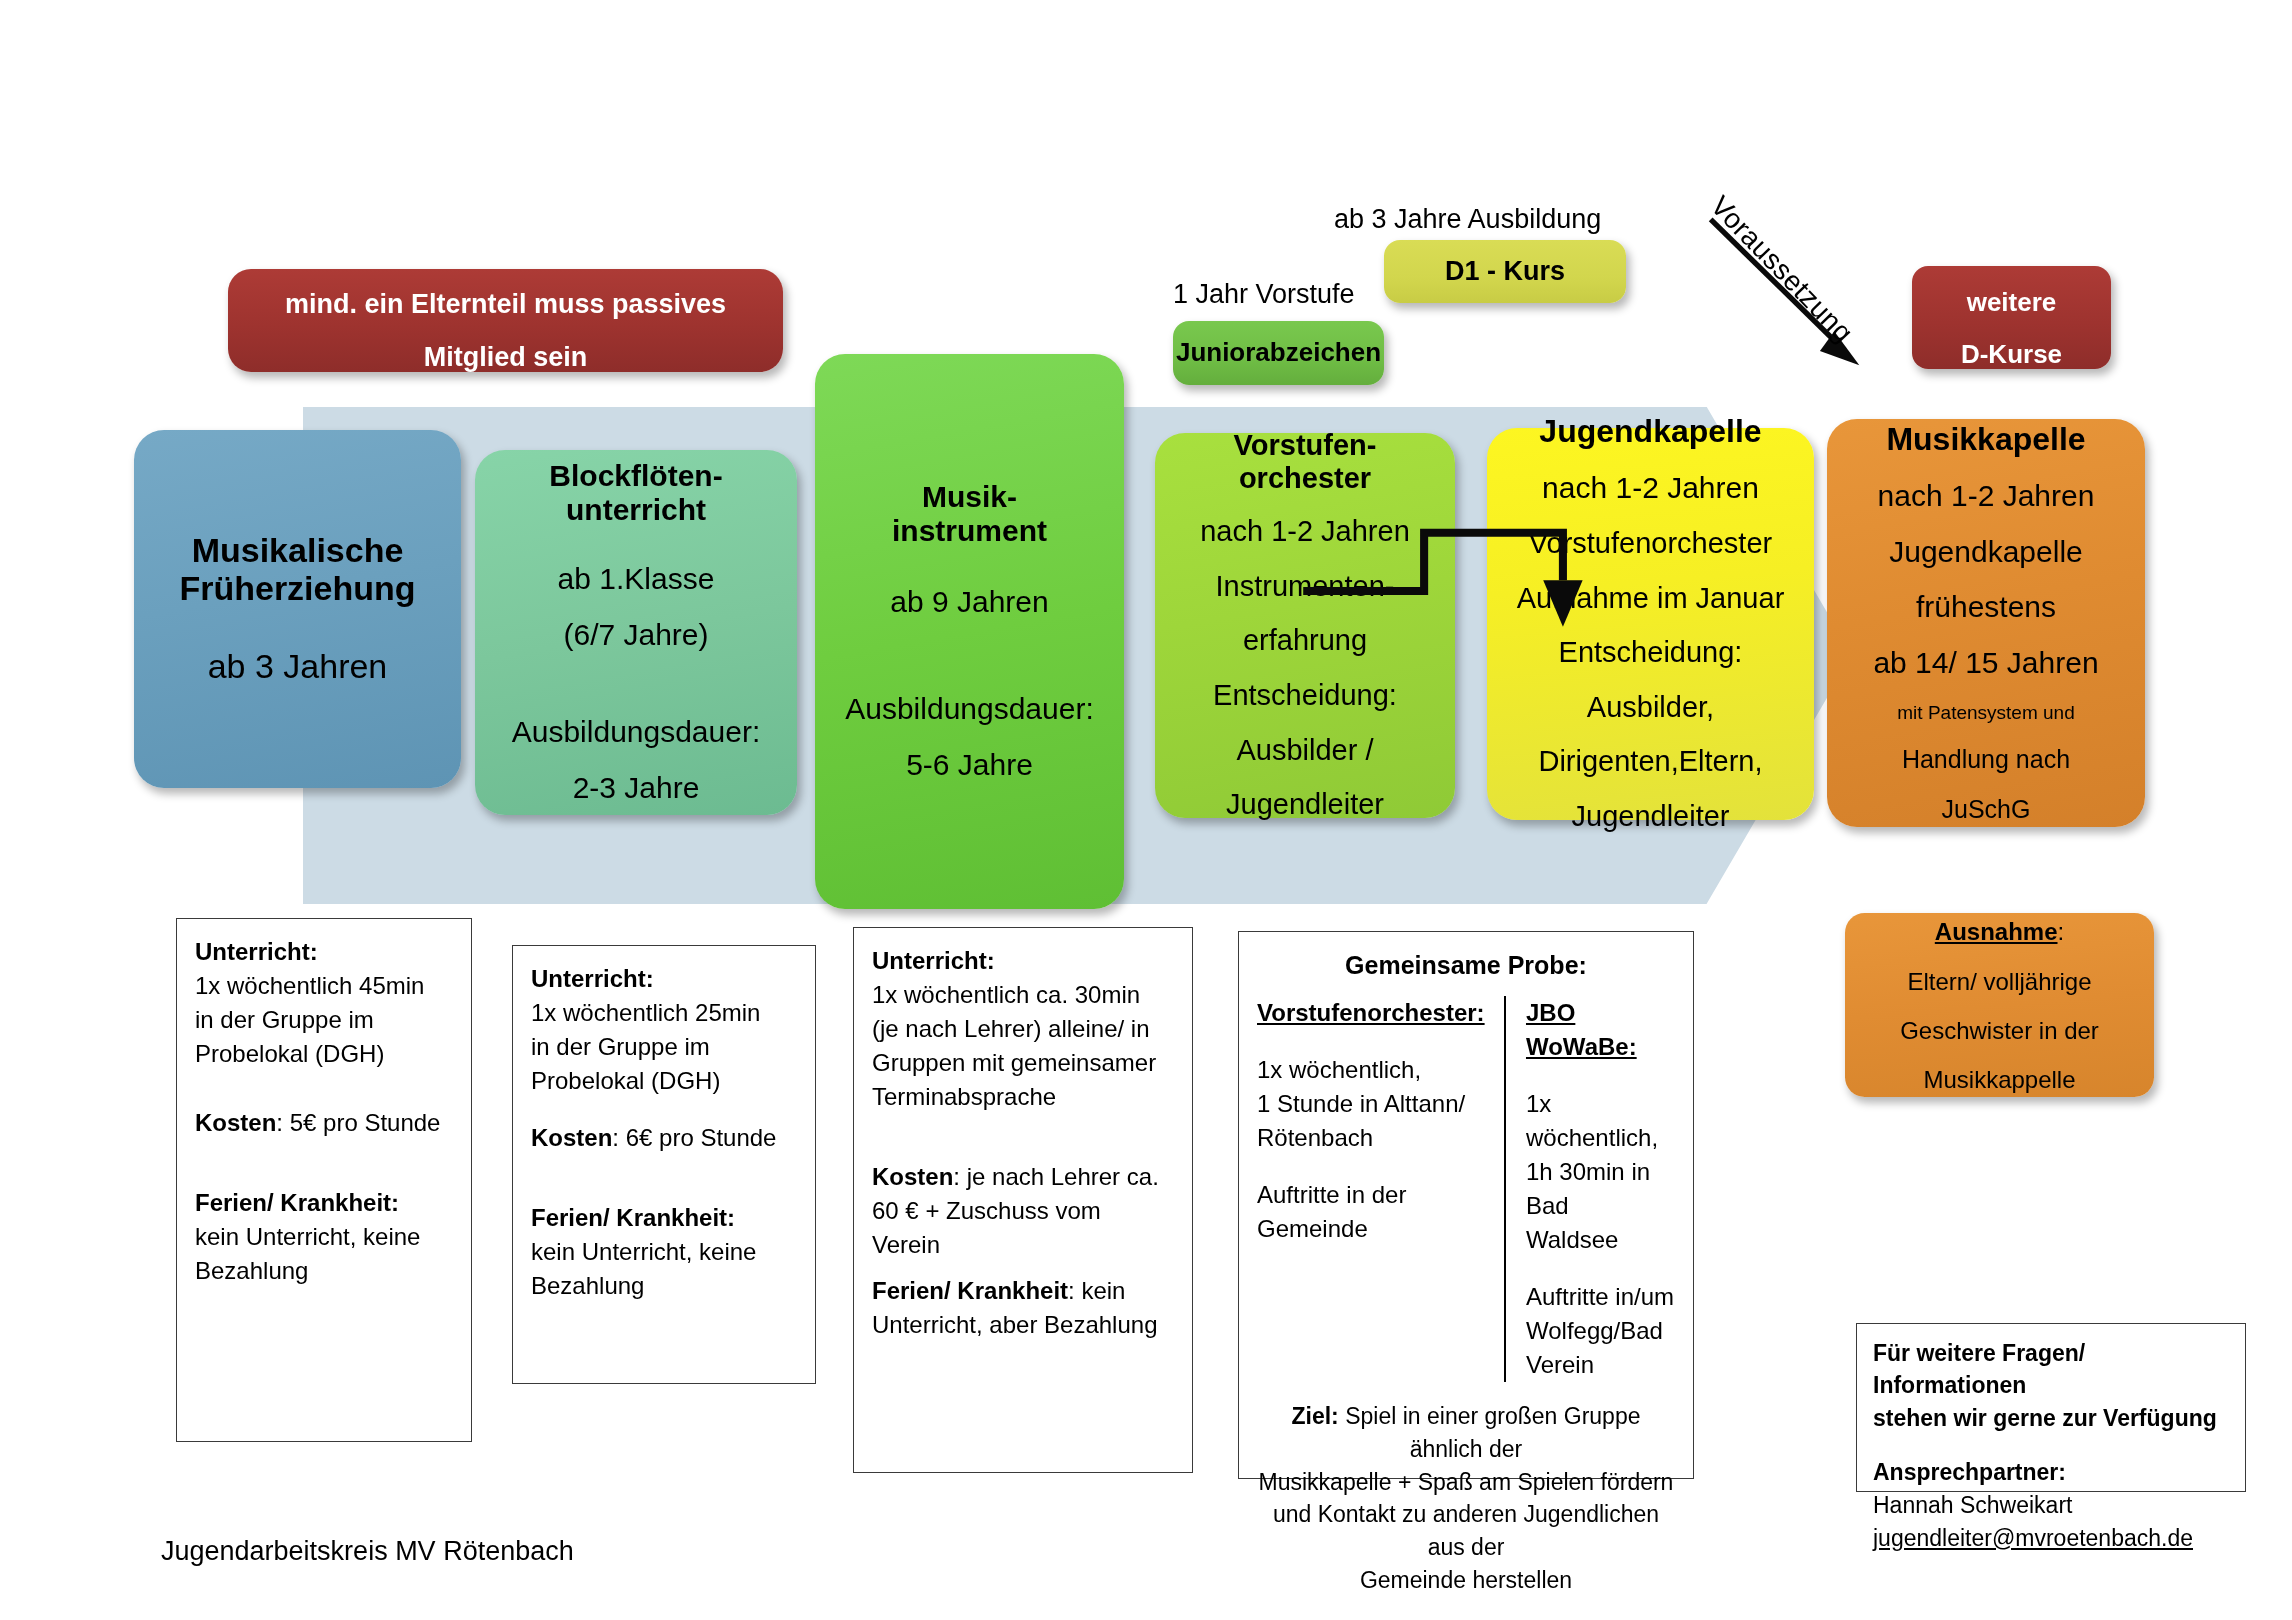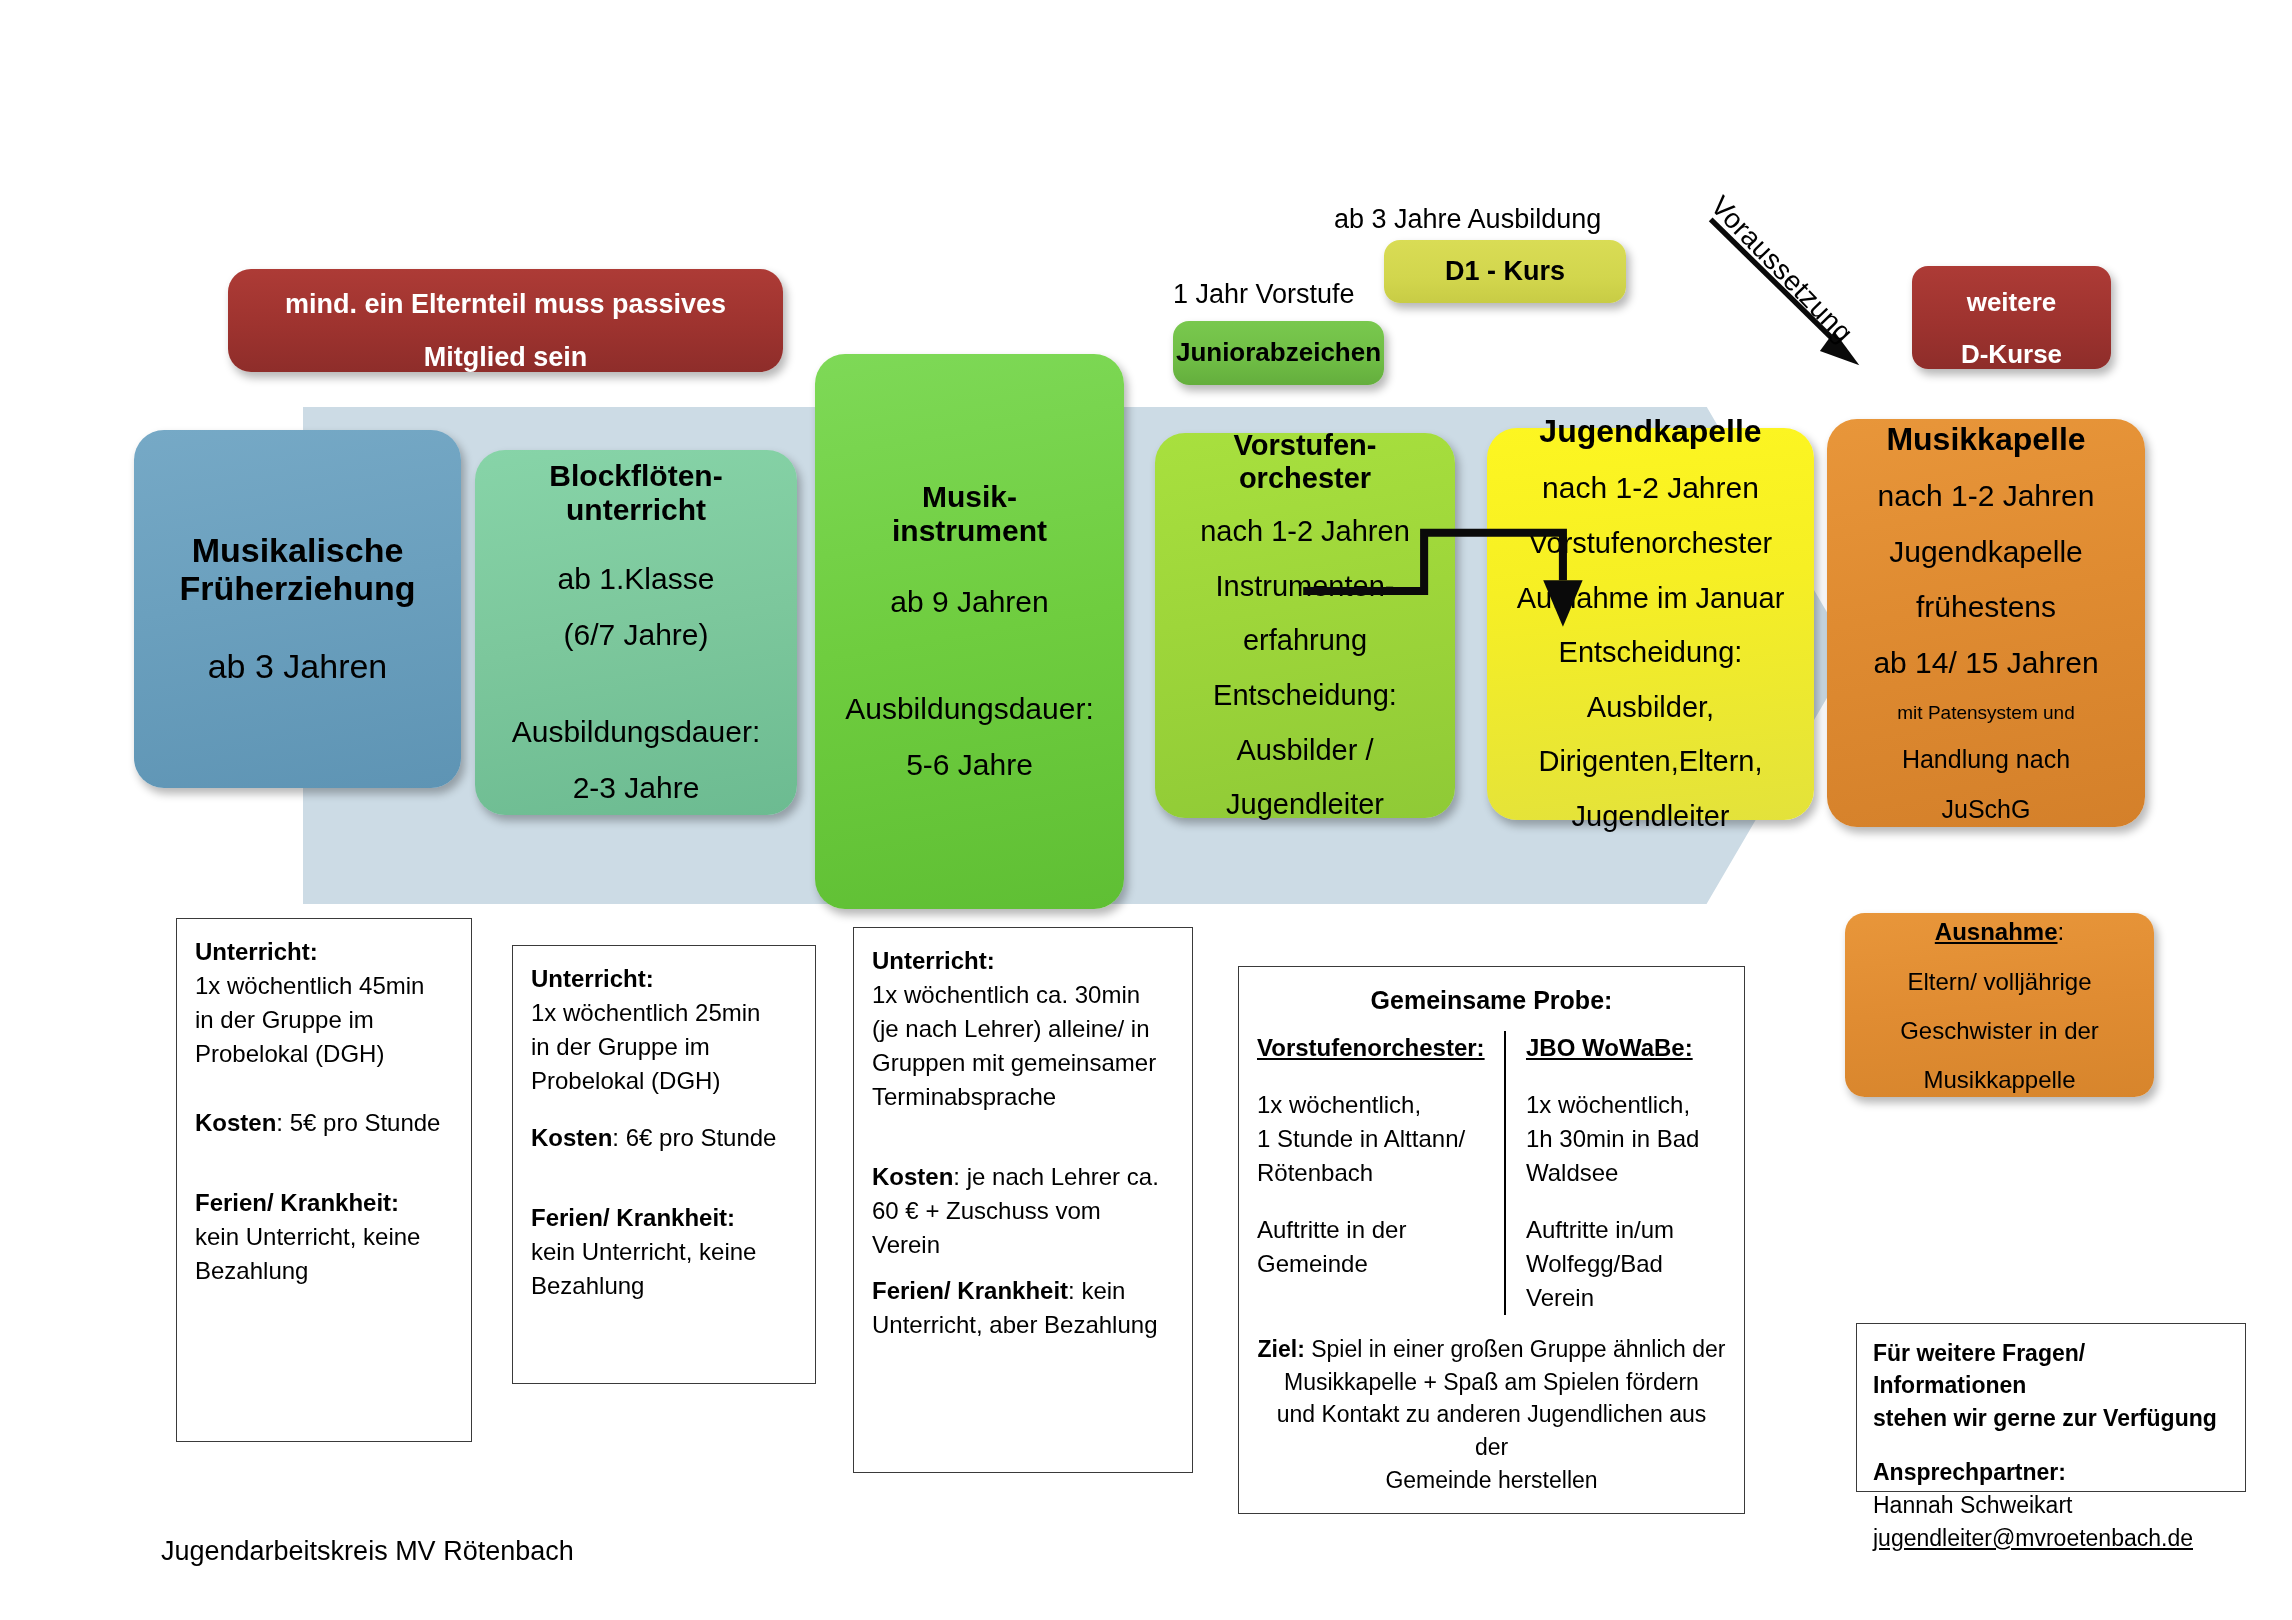--- a/index.html
+++ b/index.html
@@ -64,21 +64,21 @@
   
   .conn{position:absolute;left:0;top:0;width:2293px;height:1620px;z-index:5;pointer-events:none;}
 
   
   .ibox{position:absolute;background:#fff;border:1.8px solid #3a3a3a;box-sizing:border-box;
         z-index:6;padding:16px 18px;font-size:24px;line-height:1.42;}
   .ibox b{font-weight:bold;}
   #b1{left:176px;top:918px;width:296px;height:524px;}
   #b2{left:512px;top:945px;width:304px;height:439px;}
   #b3{left:853px;top:927px;width:340px;height:546px;}
-  #b4{left:1238px;top:966px;width:507px;height:548px;}
+  #b4{left:1238px;top:931px;width:456px;height:548px;}
   #b5{left:1856px;top:1323px;width:390px;height:169px;padding:12.5px 16px;font-size:23px;}
 
   .sp{height:.95em;}
   .sp-s{height:.5em;}
 
   
   #b4 .gp-title{text-align:center;font-weight:bold;font-size:25px;margin-bottom:12.5px;}
   #b4 .cols{display:flex;}
   #b4 .col{flex:1;}
   #b4 .col.left{padding-right:19.7px;}

